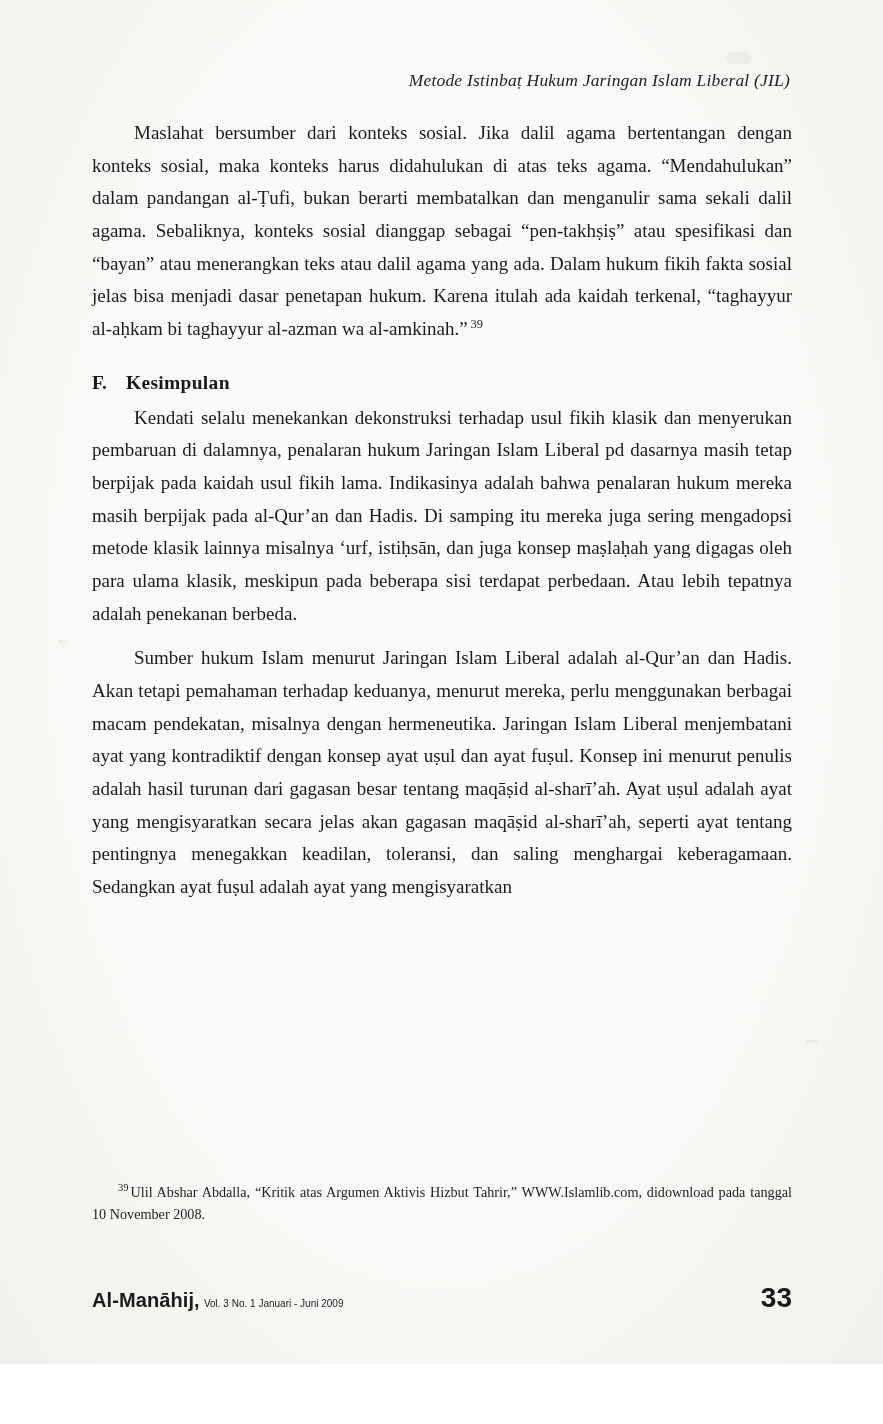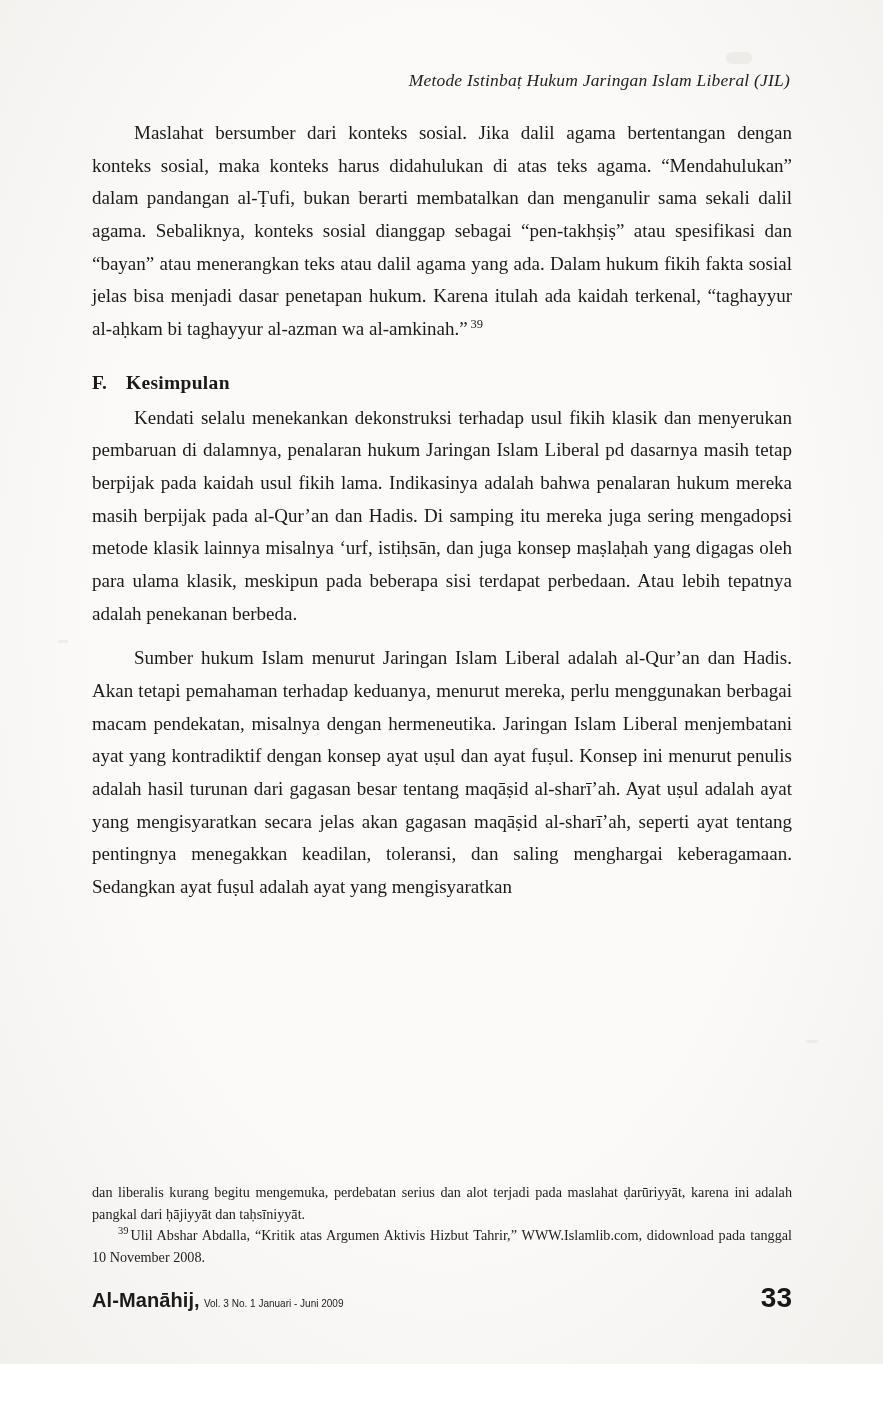--- a/index.html
+++ b/index.html
@@ -164,21 +164,20 @@
 
     <p class="body indent">Kendati selalu menekankan dekonstruksi terhadap usul fikih klasik dan menyerukan pembaruan di dalamnya, penalaran hukum Jaringan Islam Liberal pd dasarnya masih tetap berpijak pada kaidah usul fikih lama. Indikasinya adalah bahwa penalaran hukum mereka masih berpijak pada al-Qur’an dan Hadis. Di samping itu mereka juga sering mengadopsi metode klasik lainnya misalnya ‘urf, istiḥsān, dan juga konsep maṣlaḥah yang digagas oleh para ulama klasik, meskipun pada beberapa sisi terdapat perbedaan. Atau lebih tepatnya adalah penekanan berbeda.</p>
 
     <div class="gap-sm"></div>
 
     <p class="body indent">Sumber hukum Islam menurut Jaringan Islam Liberal adalah al-Qur’an dan Hadis. Akan tetapi pemahaman terhadap keduanya, menurut mereka, perlu menggunakan berbagai macam pendekatan, misalnya dengan hermeneutika. Jaringan Islam Liberal menjembatani ayat yang kontradiktif dengan konsep ayat uṣul dan ayat fuṣul. Konsep ini menurut penulis adalah hasil turunan dari gagasan besar tentang maqāṣid al-sharī’ah. Ayat uṣul adalah ayat yang mengisyaratkan secara jelas akan gagasan maqāṣid al-sharī’ah, seperti ayat tentang pentingnya menegakkan keadilan, toleransi, dan saling menghargai keberagamaan. Sedangkan ayat fuṣul adalah ayat yang mengisyaratkan</p>
   </div>
 
   <div class="footnotes">
     <hr class="fn-rule">
-    <p>dan liberalis kurang begitu mengemuka, perdebatan serius dan alot terjadi pada maslahat ḍarūriyyāt, karena ini adalah pangkal dari ḥājiyyāt dan taḥsīniyyāt.</p>
     <p class="fn-indent"><sup>39</sup><span>Ulil Abshar Abdalla, “Kritik atas Argumen Aktivis Hizbut Tahrir,” WWW.Islamlib.com, didownload pada tanggal 10 November 2008.</span></p>
   </div>
 
   <div class="footer">
     <div class="footer-left">
       <span class="journal">Al-Manāhij,</span>
       <span class="issue">Vol. 3 No. 1 Januari - Juni 2009</span>
     </div>
     <div class="page-number">33</div>
   </div>

